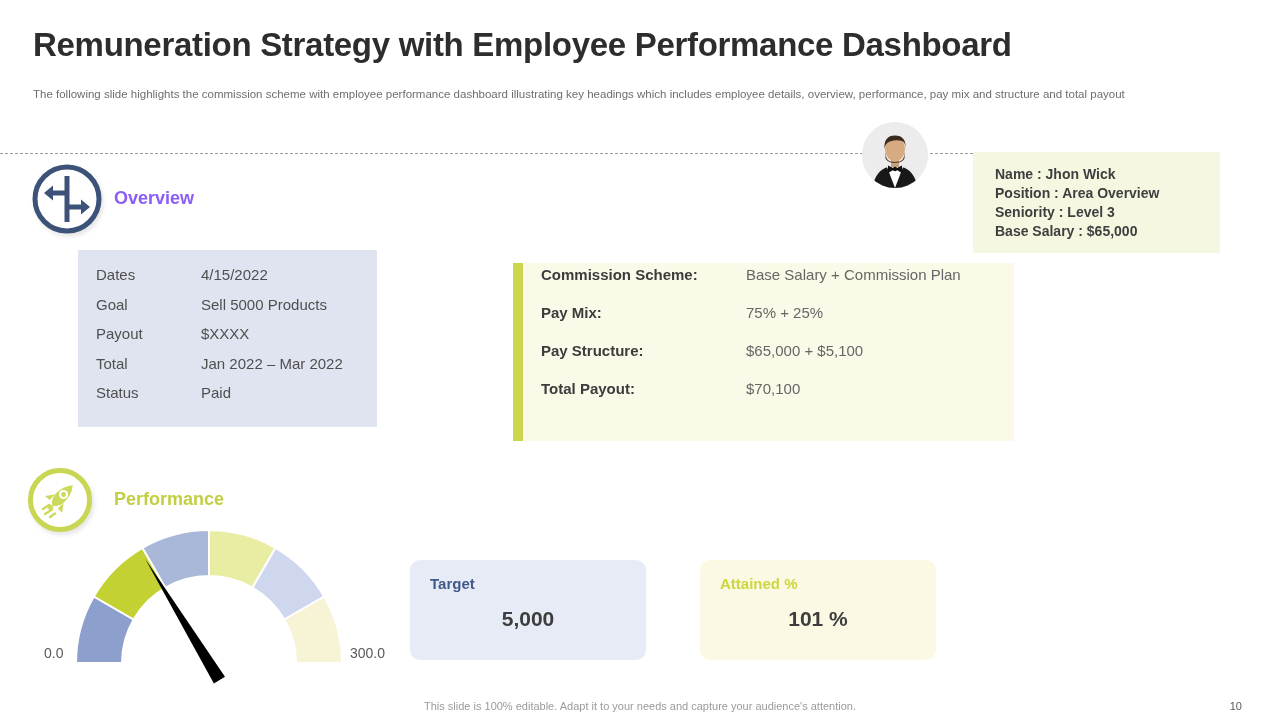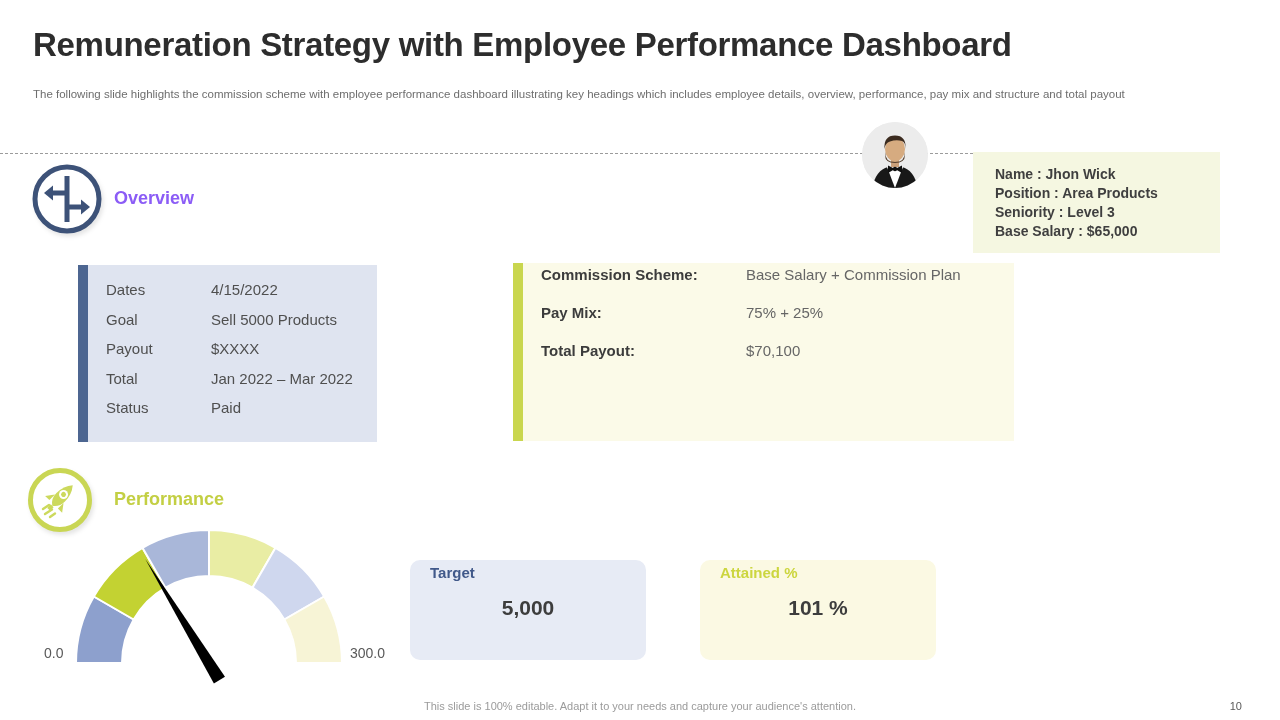--- a/index.html
+++ b/index.html
@@ -34,38 +34,38 @@
   }
   .employee-box {
     position:absolute; left:973px; top:152px; width:247px; min-height:98px;
     background:#f5f7e1; padding:13px 8px 12px 22px; z-index:2;
   }
   .employee-box .line { font-size:14px; font-weight:700; color:#3f3f3f; line-height:19px; }
 
   .panel { position:absolute; display:flex; }
   .panel .accent { width:10px; flex:none; }
   .panel .body { flex:1; padding:16px 0 10px 18px; }
-  .goal-panel { left:78px; top:265px; width:299px; height:177px; }
+  .goal-panel { left:78px; top:250px; width:299px; height:177px;flex-direction:column; }
   .goal-panel .accent { background:#4d6691; }
   .goal-panel .body { background:#dfe4f0; }
   .goal-row { display:flex; margin-bottom:12.5px; font-size:15px; color:#4f4f4f; }
   .goal-row .lbl { width:105px; flex:none; }
   .commission-panel { left:513px; top:263px; width:501px; height:178px; }
   .commission-panel .accent { background:#c9d64e; }
   .commission-panel .body { background:#fbfae8; padding-top:3px; }
   .comm-row { display:flex; margin-bottom:21px; font-size:15px; }
   .comm-row .lbl { width:205px; flex:none; font-weight:700; color:#3c3c3c; }
   .comm-row .val { color:#666666; }
 
   .gauge-wrap { position:absolute; left:70px; top:528px; width:280px; height:158px; }
   .gauge-wrap svg { overflow:visible; }
   .gauge-min { position:absolute; left:44px; top:645px; font-size:14px; color:#595959; }
   .gauge-max { position:absolute; left:350px; top:645px; font-size:14px; color:#595959; }
 
-  .card { position:absolute; top:560px; width:236px; height:100px; border-radius:10px; padding:4px 20px; }
+  .card { position:absolute; top:560px; width:236px; height:100px; border-radius:10px; padding:15px 20px; }
   .card-blue { background:#e7ebf5; }
   .card-yellow { background:#fbf9e3; }
   .card .card-label { font-size:15px; font-weight:700; }
   .card-blue .card-label { color:#41598a; }
   .card-yellow .card-label { color:#ccd63f; }
   .card .card-value { margin-top:15px; text-align:center; font-size:21px; font-weight:700; color:#3d3d3d; }
   .card-target { left:410px; }
   .card-attained { left:700px; }
   .card-commission { left:992px; }
 
@@ -106,21 +106,21 @@
       <polygon points="33,47 26,43.5 26,51" fill="#101010"></polygon>
       <polygon points="33,47 40,43.5 40,51" fill="#101010"></polygon>
       <circle cx="33" cy="47" r="2.2" fill="#101010"></circle>
       <ellipse cx="33" cy="27" rx="10" ry="12.5" fill="#d6ab80"></ellipse>
       <path d="M23 30 Q23 40 33 40 Q43 40 43 30 L43 33 Q43 41 33 41 Q23 41 23 33 Z" fill="#55402f"></path>
       <path d="M22.5 27 Q21.5 13.5 33 13.5 Q44.5 13.5 43.5 27 Q43.5 20 40 19 Q34 17.5 28 19.5 Q23 21 22.5 27 Z" fill="#3b2b1f"></path>
     </svg>
   </div>
   <div class="employee-box">
     <div class="line">Name : Jhon Wick</div>
-    <div class="line">Position : Area Products</div>
+    <div class="line">Position : Area Overview</div>
     <div class="line">Seniority : Level 3</div>
     <div class="line">Base Salary : $65,000</div>
   </div>
 
   <div class="panel goal-panel">
     <div class="accent"></div>
     <div class="body">
       <div class="goal-row">
         <div class="lbl">Dates</div>
         <div class="val">4/15/2022</div>
@@ -147,20 +147,24 @@
   <div class="panel commission-panel">
     <div class="accent"></div>
     <div class="body">
       <div class="comm-row">
         <div class="lbl">Commission Scheme:</div>
         <div class="val">Base Salary + Commission Plan</div>
       </div>
       <div class="comm-row">
         <div class="lbl">Pay Mix:</div>
         <div class="val">75% + 25%</div>
+      </div>
+      <div class="comm-row">
+        <div class="lbl">Pay Structure:</div>
+        <div class="val">$65,000 + $5,100</div>
       </div>
       <div class="comm-row">
         <div class="lbl">Total Payout:</div>
         <div class="val">$70,100</div>
       </div>
     </div>
   </div>
 
   <div class="section-icon performance-icon">
     <svg width="66" height="66" viewBox="0 0 66 66">

